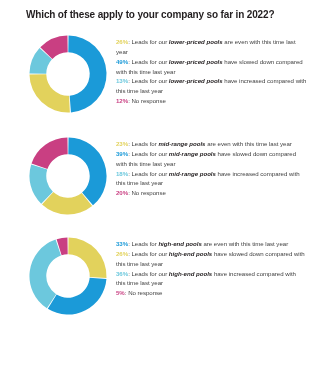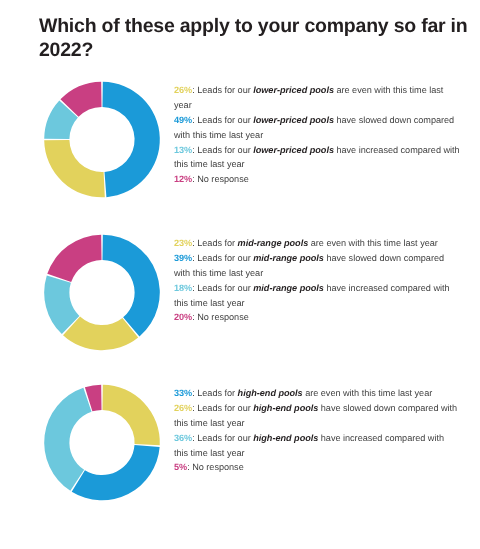--- a/index.html
+++ b/index.html
@@ -9,21 +9,21 @@
   }
   body {
     width: 313px;
     height: 366px;
     overflow: hidden;
     font-family: "Liberation Sans", sans-serif;
     color: #231f20;
     position: relative;
   }
   #page-title {
-    font-size: 13px;
+    font-size: 10px;
     font-weight: bold;
     letter-spacing: -0.15px;
     color: #231f20;
     padding: 9px 0 0 26px;
     line-height: 1.2;
   }
   .chart-block {
     display: flex;
     align-items: flex-start;
     padding-left: 22px;

